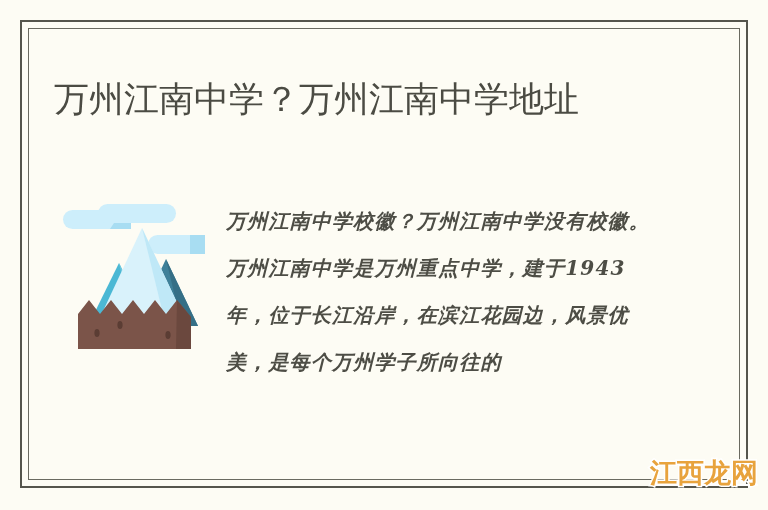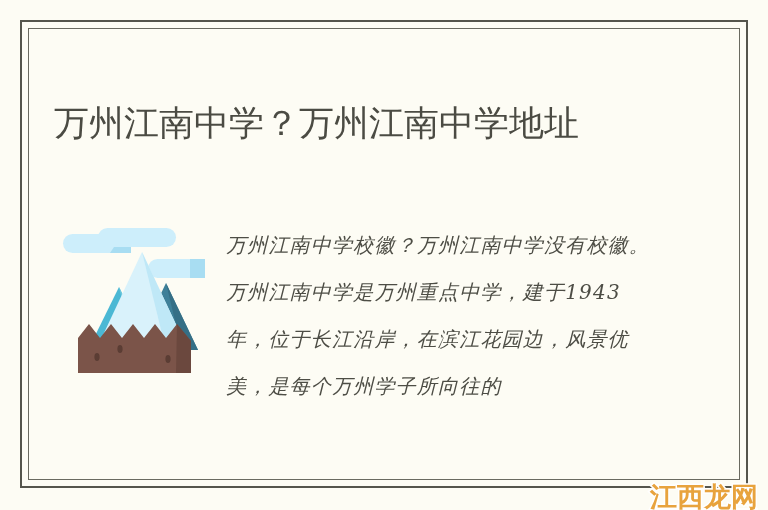--- a/index.html
+++ b/index.html
@@ -38,21 +38,21 @@
     top: 28px;
     width: 712px;
     height: 452px;
     border: 1px solid #6a6a60;
     box-sizing: border-box;
   }
 
   .content {
     position: absolute;
     left: 28px;
-    top: 44px;
+    top: 20px;
     width: 712px;
     height: 452px;
     box-sizing: border-box;
   }
 
   
   .title {
     position: absolute;
     left: 26px;
     top: 30px;
@@ -88,21 +88,21 @@
     top: 8px;
     width: 432px;
     height: 226px;
     overflow: hidden;
     color: #4d4d45;
     font-size: 20px;
     line-height: 47px;
     letter-spacing: 1.2px;
     font-family: "DejaVu Serif", "Liberation Serif", serif;
     font-style: italic;
-    font-weight: 400;
+    font-weight: 700;
     text-align: left;
     word-break: break-all;
   }
 
   
   .illus {
     position: absolute;
     inset: 0;
   }
 

